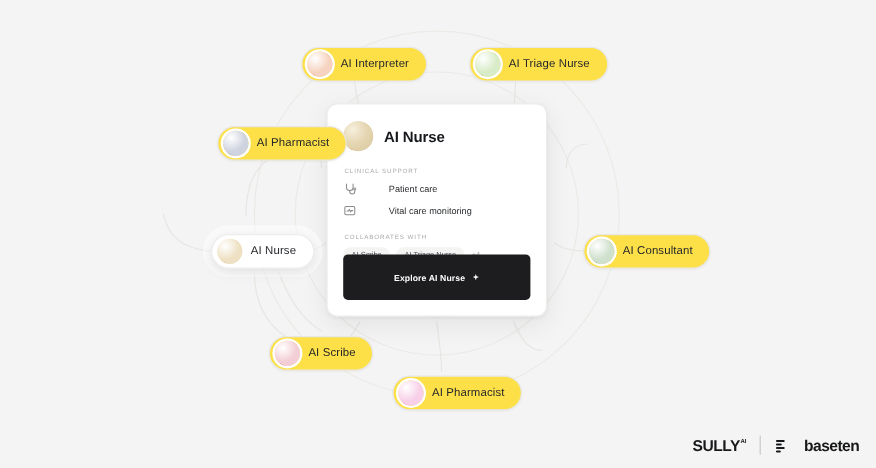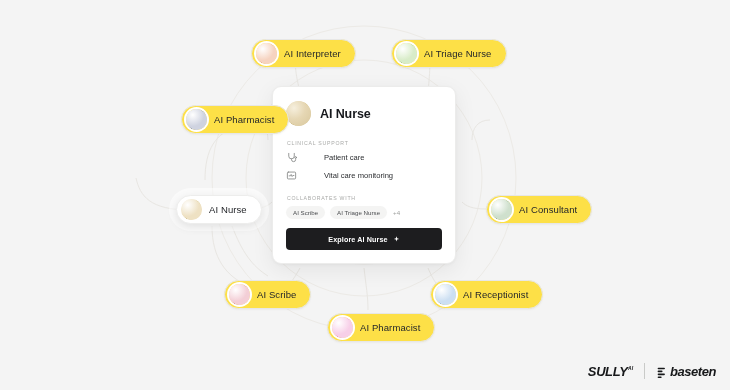--- a/index.html
+++ b/index.html
@@ -80,38 +80,38 @@
   #collab{display:flex;align-items:center;gap:5px;margin-top:-1px;}
   .chip{
     background:#f4f4f3;border-radius:9px;
     padding:3.5px 7px;font-size:6.2px;color:#4b4d50;line-height:1;
     white-space:nowrap;
   }
   #more{font-size:6.2px;color:#a0a2a0;padding-left:1px;}
 
   #cta{
     position:absolute;left:13px;right:13px;bottom:13px;
-    height:22px;border-radius:4px;background:#1d1d1f;
+    height:38px;border-radius:4px;background:#1d1d1f;
     display:flex;align-items:center;justify-content:center;gap:5px;
     cursor:pointer;
   }
   #cta .t{font-size:7.2px;color:#ffffff;font-weight:600;letter-spacing:.1px;}
   #cta .sp{width:7px;height:7px;color:#fff;}
   #cta .sp svg{display:block;width:7px;height:7px;}
 
   
   #brands{
     position:absolute;right:14px;bottom:11px;
-    display:flex;align-items:center;gap:11px;font-style:italic;
+    display:flex;align-items:center;gap:11px;
   }
   #sully{display:flex;align-items:flex-start;}
   #sully .w{font-size:13px;font-weight:800;letter-spacing:-.4px;color:#17181a;line-height:1;}
   #sully .sup{font-size:5px;font-weight:700;color:#17181a;line-height:1;margin-top:1px;margin-left:.5px;}
   #divider{width:1px;height:16px;background:#c9cac8;}
-  #baseten{display:flex;align-items:flex-start;gap:1px;}
+  #baseten{display:flex;align-items:flex-start;gap:12px;}
   #baseten .mark{width:13px;height:13px;}
   #baseten .wt{font-size:13px;font-weight:600;letter-spacing:-.45px;color:#17181a;line-height:1;}
 </style>
 </head>
 <body>
 
 <div id="stage">
 
   <svg id="orbits" viewBox="0 0 730 390">
     <g fill="none" stroke="#eceae6" stroke-width="1">
@@ -235,25 +235,19 @@
         <i style="background: linear-gradient(145deg, rgb(47, 107, 61) 0%, rgb(47, 107, 61) 40%, rgb(23, 66, 31) 100%);"></i>
       </span>
       <span class="label">AI Consultant</span>
     </div>
     <div class="node" style="left: 224px; top: 280px;">
       <span class="blob" style="background: radial-gradient(circle at 32% 28%, rgb(255, 255, 255) 0%, rgb(243, 206, 214) 55%, rgb(243, 206, 214) 100%);">
         <i style="background: linear-gradient(145deg, rgb(194, 37, 63) 0%, rgb(194, 37, 63) 40%, rgb(140, 15, 38) 100%);"></i>
       </span>
       <span class="label">AI Scribe</span>
     </div>
-    <div class="node" style="left: 430px; top: 280px;">
-      <span class="blob" style="background: radial-gradient(circle at 32% 28%, rgb(255, 255, 255) 0%, rgb(204, 223, 242) 55%, rgb(204, 223, 242) 100%);">
-        <i style="background: linear-gradient(145deg, rgb(58, 127, 196) 0%, rgb(58, 127, 196) 40%, rgb(29, 79, 136) 100%);"></i>
-      </span>
-      <span class="label">AI Receptionist</span>
-    </div>
     <div class="node" style="left: 327px; top: 313px;">
       <span class="blob" style="background: radial-gradient(circle at 32% 28%, rgb(255, 255, 255) 0%, rgb(247, 207, 232) 55%, rgb(247, 207, 232) 100%);">
         <i style="background: linear-gradient(145deg, rgb(212, 42, 158) 0%, rgb(212, 42, 158) 40%, rgb(156, 15, 112) 100%);"></i>
       </span>
       <span class="label">AI Pharmacist</span>
     </div>
   </div>
 
 </body></html>

